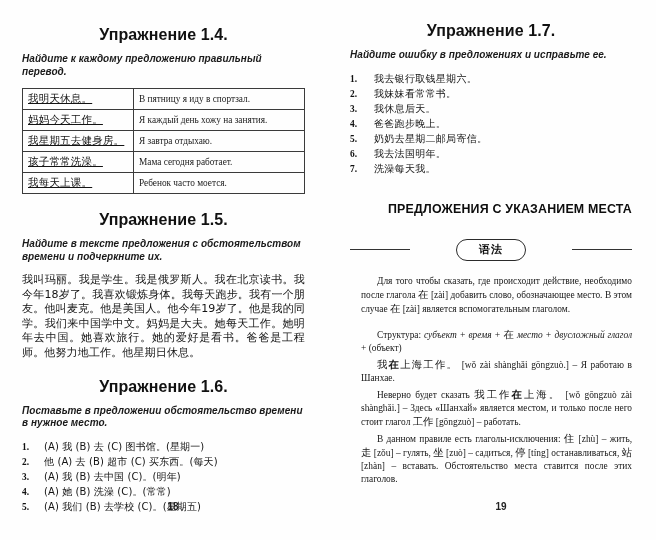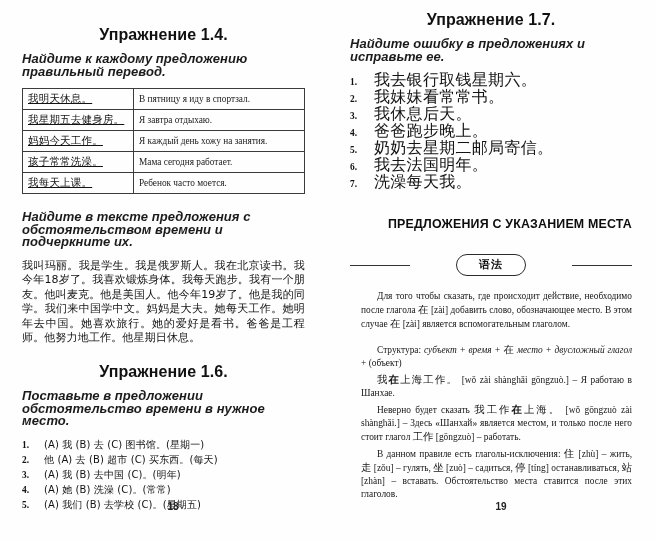--- a/index.html
+++ b/index.html
@@ -21,37 +21,37 @@
     box-sizing: border-box;
   }
   .page {
     width: 328px;
     height: 540px;
     box-sizing: border-box;
     position: relative;
     background: #fefefe;
   }
   .page-left  { padding: 26px 23px 0 22px; }
-  .page-right { padding: 11px 24px 0 22px; }
+  .page-right { padding: 22px 24px 0 22px; }
 
   
   .ex-title {
     font-family: "Liberation Sans", sans-serif;
     font-weight: bold;
     font-size: 16px;
     letter-spacing: .1px;
     color: #111;
     margin: 0 0 9px 0;
     text-align: center;
   }
   .ex-instr {
     font-family: "Liberation Sans", sans-serif;
     font-style: italic;
     font-weight: bold;
-    font-size: 13px;
+    font-size: 10px;
     line-height: 12.5px;
     color: #1b1b1b;
     margin: 0 0 10px 0;
     letter-spacing: .05px;
   }
 
   
   .match-table {
     border-collapse: collapse;
     width: 283px;
@@ -109,21 +109,21 @@
     flex: 0 0 22px;
     color: #111;
   }
   .num-list .body {
     font-family: "DejaVu Sans", sans-serif;
     font-size: 10px;
     color: #131313;
     letter-spacing: .1px;
   }
   .num-list.wide .idx { width: 24px; flex: 0 0 24px; }
-  .num-list.wide .body { font-size: 16px; letter-spacing: .3px; }
+  .num-list.wide .body { font-size: 10px; letter-spacing: .3px; }
 
   
   .section-title {
     font-family: "Liberation Sans", sans-serif;
     font-weight: bold;
     font-size: 12.4px;
     text-align: right;
     letter-spacing: .2px;
     color: #0d0d0d;
     margin: 0 0 22px 0;
@@ -203,40 +203,41 @@
     <div class="blk">
       <div class="ex-title">Упражнение 1.4.</div>
       <div class="ex-instr">Найдите к каждому предложению правильный перевод.</div>
       <table class="match-table">
         <tbody>
           <tr>
             <td class="cn">我明天休息。</td>
             <td class="ru">В пятницу я иду в спортзал.</td>
           </tr>
           <tr>
+            <td class="cn">妈妈今天工作。</td>
+            <td class="ru">Я каждый день хожу на занятия.</td>
+          </tr>
+          <tr>
             <td class="cn">我星期五去健身房。</td>
             <td class="ru">Я завтра отдыхаю.</td>
           </tr>
           <tr>
-            <td class="cn">妈妈今天工作。</td>
-            <td class="ru">Я каждый день хожу на занятия.</td>
-          </tr>
-          <tr>
             <td class="cn">孩子常常洗澡。</td>
             <td class="ru">Мама сегодня работает.</td>
           </tr>
           <tr>
             <td class="cn">我每天上课。</td>
             <td class="ru">Ребенок часто моется.</td>
           </tr>
         </tbody>
       </table>
     </div>
 
     <div class="blk">
+      <div class="ex-title">Упражнение 1.5.</div>
       <div class="ex-instr">Найдите в тексте предложения с обстоятельством времени и подчеркните их.</div>
       <p class="cn-para">我叫玛丽。我是学生。我是俄罗斯人。我在北京读书。我今年18岁了。我喜欢锻炼身体。我每天跑步。我有一个朋友。他叫麦克。他是美国人。他今年19岁了。他是我的同学。我们来中国学中文。妈妈是大夫。她每天工作。她明年去中国。她喜欢旅行。她的爱好是看书。爸爸是工程师。他努力地工作。他星期日休息。</p>
     </div>
 
     <div>
       <div class="ex-title">Упражнение 1.6.</div>
       <div class="ex-instr">Поставьте в предложении обстоятельство времени в нужное место.</div>
       <ul class="num-list">
         <li>
           <span class="idx">1.</span>

